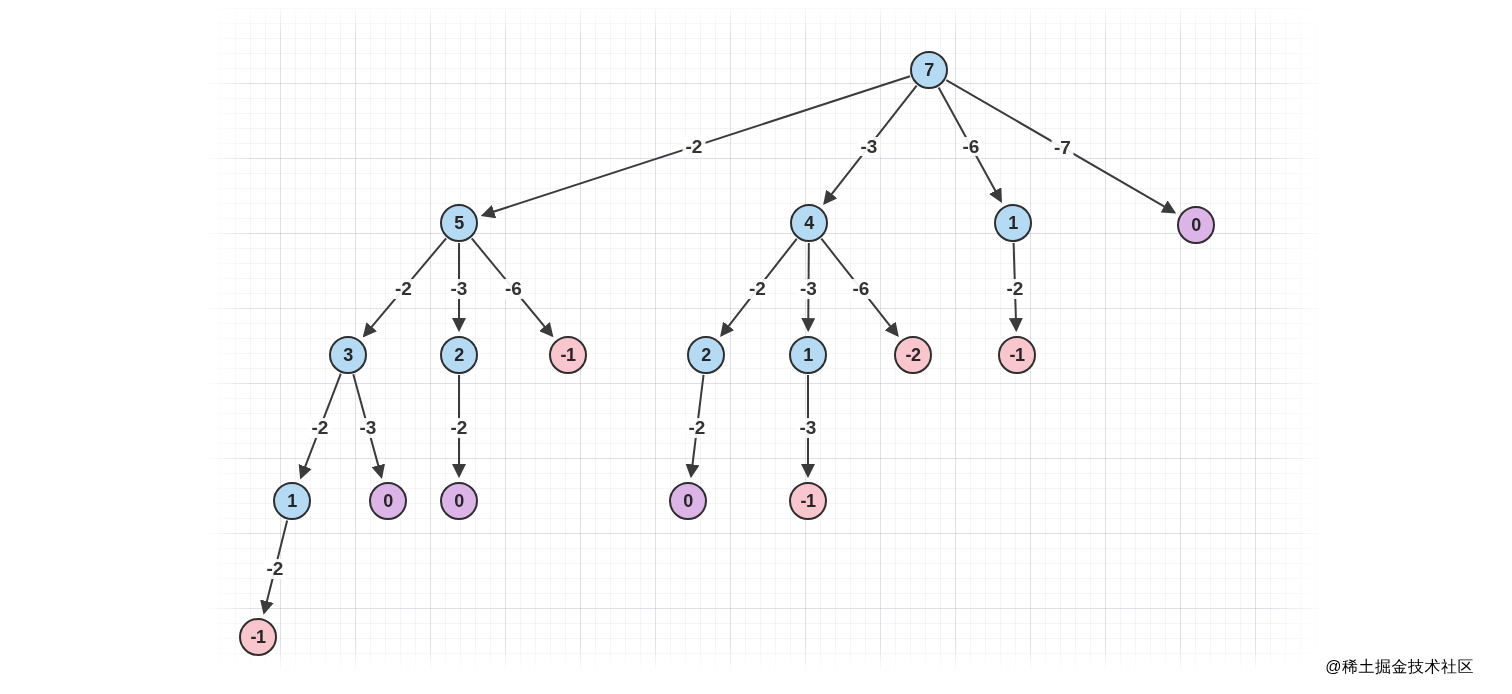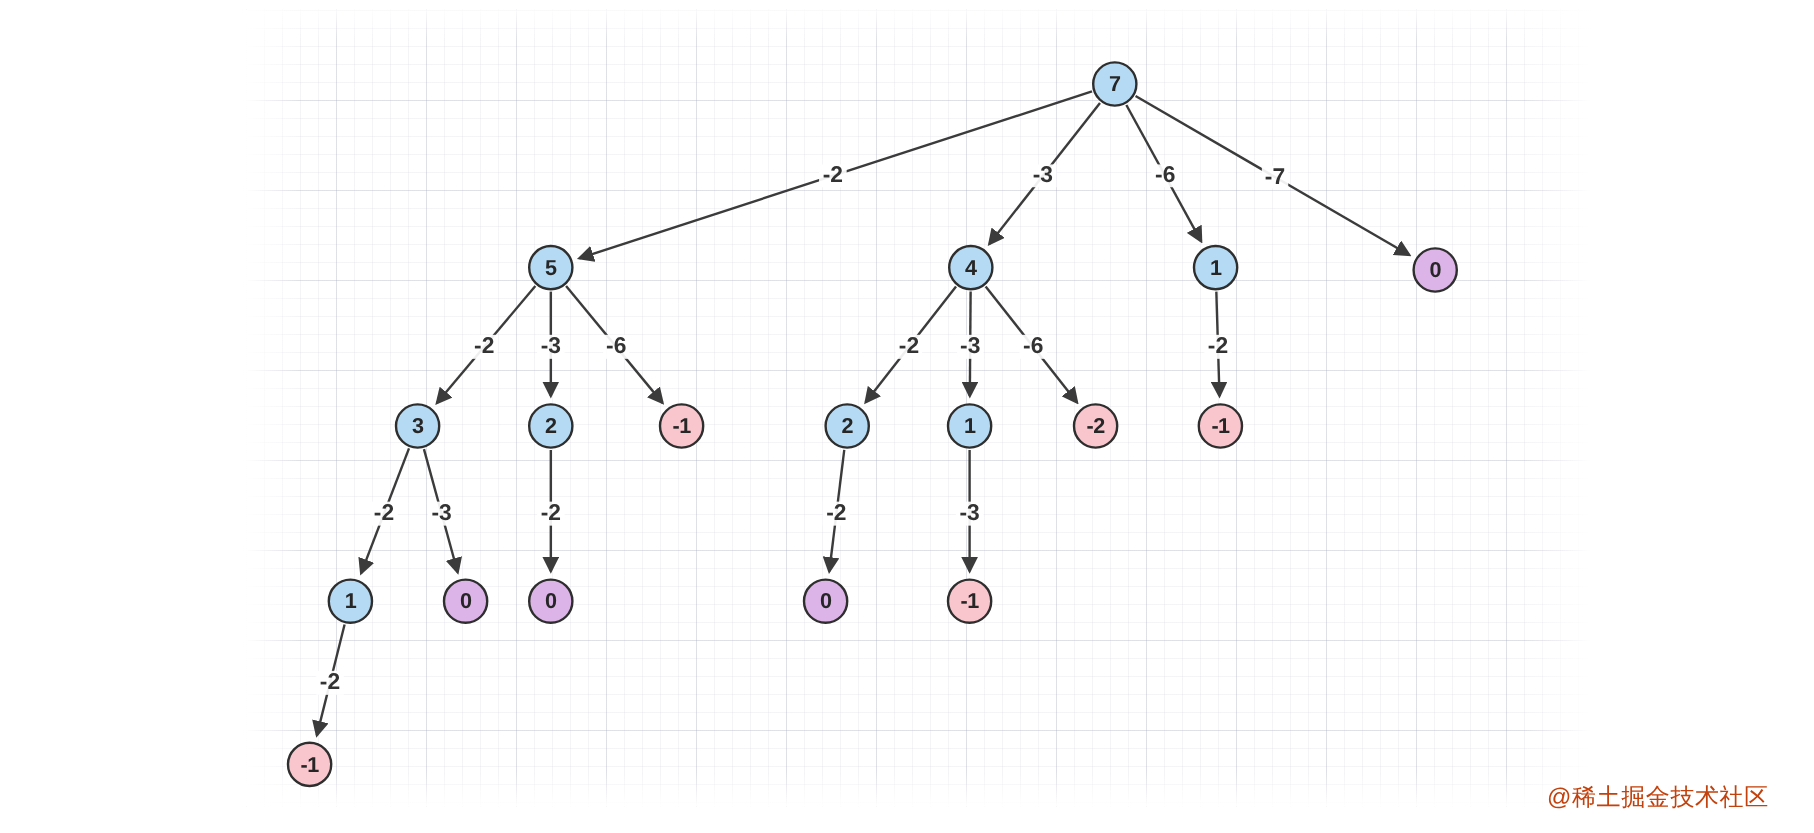--- a/index.html
+++ b/index.html
@@ -58,22 +58,22 @@
     font-size: 19px;
     color: #333333;
     background: rgba(255,255,255,0.92);
     padding: 0 3px;
     line-height: 1.05;
     white-space: nowrap;
   }
   .watermark {
     position: absolute;
     right: 38px; bottom: 16px;
-    font-size: 20px;
-    color: #c2410c;
+    font-size: 16px;
+    color: #000000;
     letter-spacing: 0.5px;
   }
 </style>
 </head>
 <body>
 
 <div class="stage">
   <div class="grid"></div>
   <svg class="edges" id="edge-layer">
       <defs>

